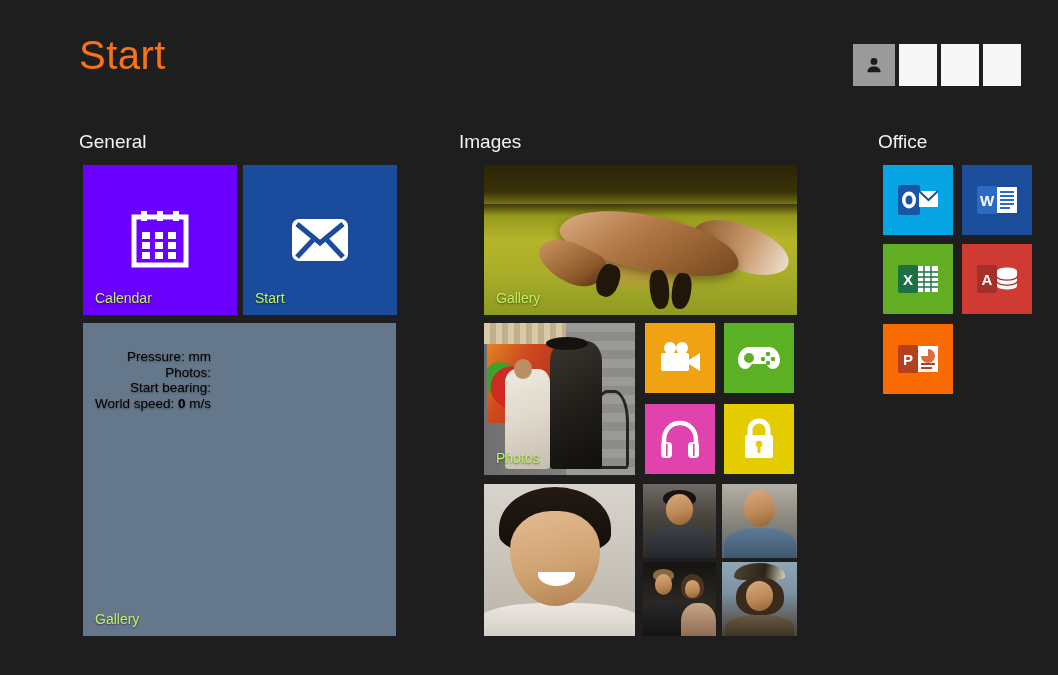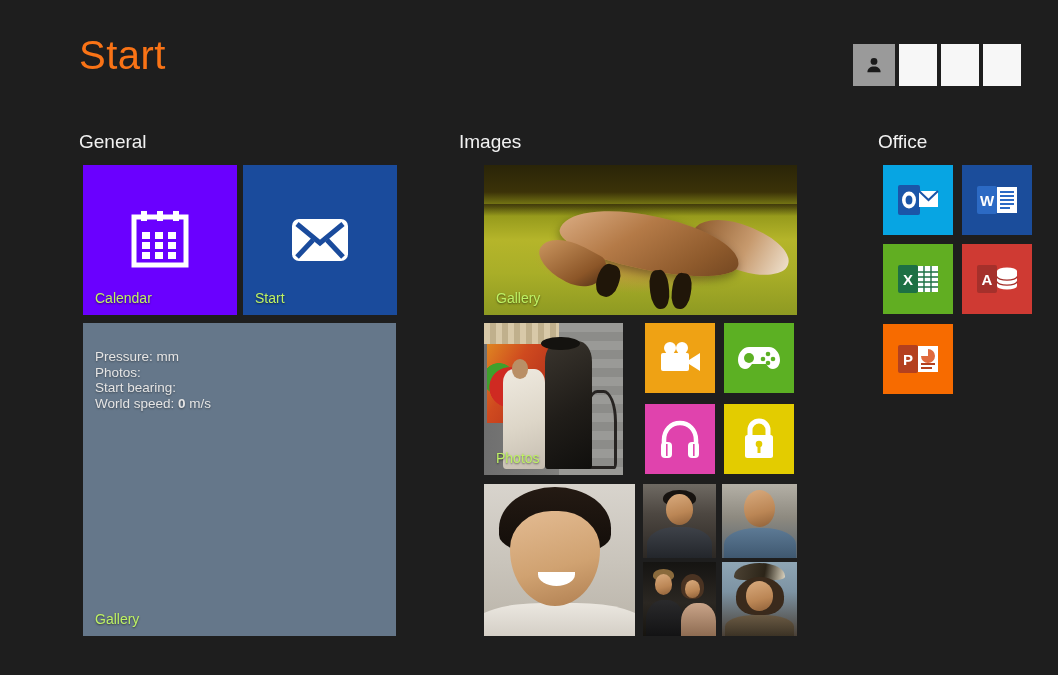--- a/index.html
+++ b/index.html
@@ -112,31 +112,32 @@
   }
   #tile-weather {
     left: 83px; top: 323px; width: 313px; height: 313px;
     background: #65778a;
   }
   .weather-lines {
     position: absolute;
     left: 12px; top: 26px;
     font-size: 13.5px;
     line-height: 15.5px;
-    color: #e5e5e5;
+    color: #000000;
     text-shadow: 0 1px 2px rgba(0,0,0,0.4);
+    text-align: right;
   }
   .weather-lines b { font-weight: 700; }
 
   
   #tile-gallery {
     left: 484px; top: 165px; width: 313px; height: 150px;
   }
   #tile-photos {
-    left: 484px; top: 323px; width: 139px; height: 152px;
+    left: 484px; top: 323px; width: 151px; height: 152px;
   }
   .sq {
     width: 70px; height: 70px;
   }
   #tile-video   { left: 645px; top: 323px; background: #efa214; }
   #tile-games   { left: 724px; top: 323px; background: #5cb023; }
   #tile-music   { left: 645px; top: 404px; background: #e043ad; }
   #tile-lock    { left: 724px; top: 404px; background: #e3cc00; }
 
   #tile-portrait-main { left: 484px; top: 484px; width: 151px; height: 152px; }

